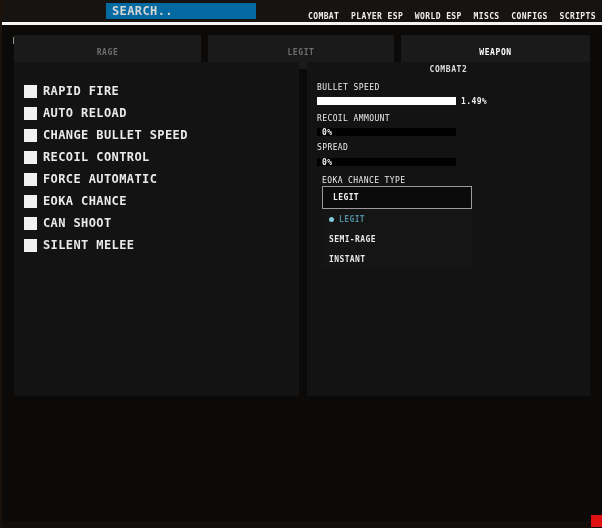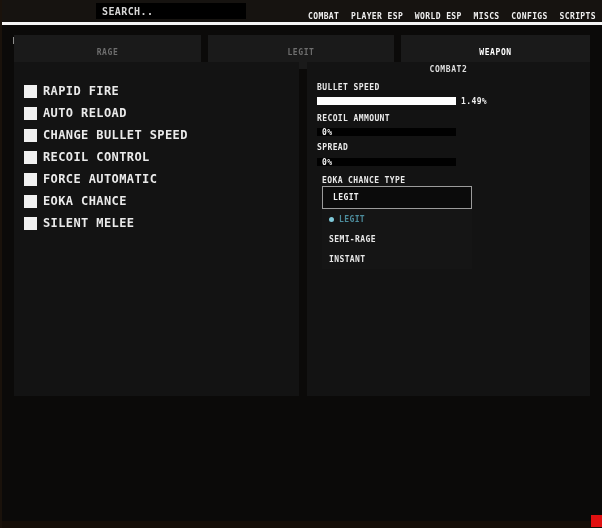--- a/index.html
+++ b/index.html
@@ -19,24 +19,24 @@
   
   #topbar {
     position:absolute; left:0; top:0; width:602px; height:22px;
     background:#161310;
   }
   #brand {
     position:absolute; left:11px; top:7px; color:#f2f2f2;
     font-size:8px; font-weight:bold; letter-spacing:1px;margin-top:30px;
   }
   #search {
-    position:absolute; left:94px; top:3px; width:150px; height:16px;
-    background:#000000; border:none; outline:none;
+    position:absolute; left:104px; top:3px; width:150px; height:16px;
+    background:#0369a1; border:none; outline:none;
     color:#d6d6d6; font-family:"DejaVu Sans Mono", monospace;
-    font-size:10px; font-weight:bold; letter-spacing:0.4px; padding-left:6px;
+    font-size:12px; font-weight:bold; letter-spacing:0.4px; padding-left:6px;
   }
   #search::placeholder { color:#d6d6d6; opacity:1; }
   #menu {
     position:absolute; left:306px; top:0; width:288px; height:32px;
     display:flex; justify-content:space-between; align-items:center;
   }
   .menu-item { font-size:8px; font-weight:bold; letter-spacing:0.4px; color:#efefef; cursor:pointer; white-space:nowrap; }
 
   #topline { position:absolute; left:0; top:22px; width:602px; height:3px; background:#f5f5f5; }
 
@@ -59,21 +59,21 @@
     text-align:center; font-size:8px; font-weight:bold; letter-spacing:0.6px; color:#dedede;
   }
 
   
   #cb-list { position:absolute; left:0; top:18px; width:100%; }
   .cb-row { height:22px; display:flex; align-items:center; padding-left:10px; cursor:pointer; }
   .cb-box { width:13px; height:13px; background:#f1f1f1; flex:0 0 13px; }
   .cb-label { margin-left:6px; font-size:12px; font-weight:bold; letter-spacing:0.4px; color:#eaeaea; }
 
   
-  .p2-label { position:absolute; left:10px; font-size:8px; font-weight:bold; letter-spacing:0.4px; color:#eaeaea; line-height:9px; }
+  .p2-label { position:absolute; left:10px; font-size:8px; font-weight:normal; letter-spacing:0.4px; color:#eaeaea; line-height:9px; }
   .bar { position:absolute; left:10px; width:139px; height:8px; background:#010101; cursor:pointer; }
   .bar-fill { height:100%; background:#ffffff; }
   .bar-inline-val {
     position:absolute; left:5px; top:0; height:8px; line-height:9px;
     font-size:8px; font-weight:bold; color:#f0f0f0; letter-spacing:0.4px;
   }
   #bs-value {
     position:absolute; left:154px; top:35px; line-height:9px;
     font-size:8px; font-weight:bold; color:#f0f0f0; letter-spacing:0.4px;
   }
@@ -147,20 +147,24 @@
       <div class="cb-row">
         <span class="cb-box"></span>
         <span class="cb-label">FORCE AUTOMATIC</span>
       </div>
       <div class="cb-row">
         <span class="cb-box"></span>
         <span class="cb-label">EOKA CHANCE</span>
       </div>
       <div class="cb-row">
         <span class="cb-box"></span>
+        <span class="cb-label">CAN SHOOT</span>
+      </div>
+      <div class="cb-row">
+        <span class="cb-box"></span>
         <span class="cb-label">SILENT MELEE</span>
       </div>
     </div>
   </div>
 
   <div class="panel" id="panel-combat2">
     <div class="panel-title">COMBAT2</div>
 
     <div class="p2-label" id="label-bullet">BULLET SPEED</div>
     <div class="bar" id="bar-bullet">

